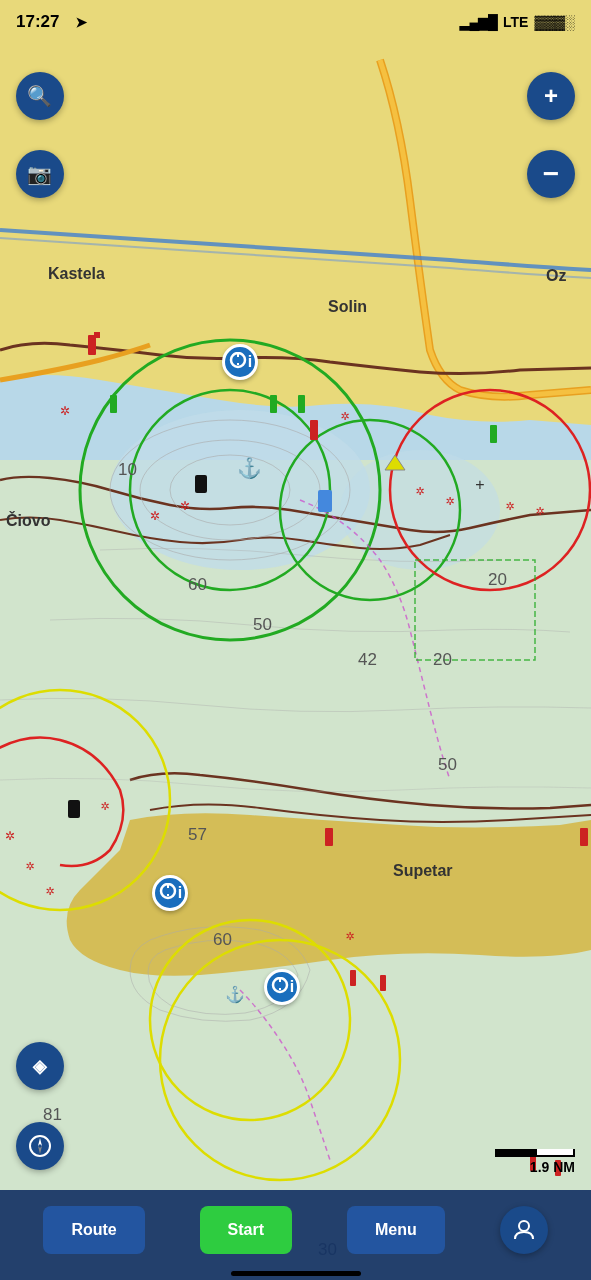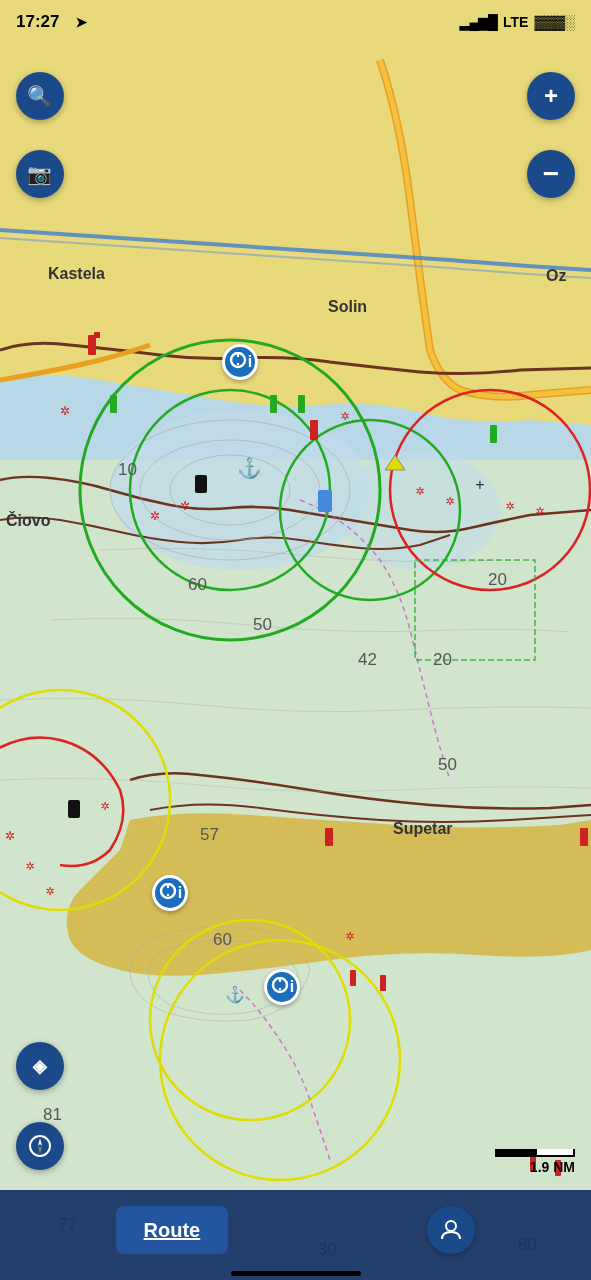--- a/index.html
+++ b/index.html
@@ -97,24 +97,23 @@
       align-items: center;
       justify-content: space-around;
       padding: 0 16px 10px;
       z-index: 100;
     }
     .toolbar-btn {
       height: 48px;
       border-radius: 8px;
       border: none;
       cursor: pointer;
-      font-size: 20px;
+      font-size: 16px;
       font-weight: 600;
       padding: 4px 28px;
-      text-decoration: underline;
     }
     #btn-route {
       background: #2355a0;
       color: white;
     }
     #btn-start {
       background: #2ecc40;
       color: white;
     }
     #btn-menu {
@@ -293,30 +292,30 @@
 
     <text x="480" y="490" fill="#333" font-size="16" text-anchor="middle">+</text>
 
   </svg>
 </div>
 
 <div class="map-label" style="left:48px; top:265px;">Kastela</div>
 <div class="map-label" style="left:328px; top:298px;">Solin</div>
 <div class="map-label" style="left:546px; top:267px;">Oz</div>
 <div class="map-label" style="left:6px; top:504px;margin-top:8px;">Čiovo</div>
-<div class="map-label" style="left:393px; top:820px;">Supetar</div>
+<div class="map-label" style="left:393px; top:862px;">Supetar</div>
 
 <div class="map-depth" style="left:118px; top:460px;">10</div>
 <div class="map-depth" style="left:188px; top:575px;">60</div>
 <div class="map-depth" style="left:253px; top:615px;">50</div>
 <div class="map-depth" style="left:338px; top:650px;margin-left:20px;">42</div>
 <div class="map-depth" style="left:488px; top:570px;">20</div>
 <div class="map-depth" style="left:433px; top:650px;">20</div>
 <div class="map-depth" style="left:438px; top:755px;">50</div>
-<div class="map-depth" style="left:200px; top:825px;">57</div>
+<div class="map-depth" style="left:188px; top:825px;">57</div>
 <div class="map-depth" style="left:213px; top:930px;">60</div>
 <div class="map-depth" style="left:43px; top:1105px;">81</div>
 <div class="map-depth" style="left:58px; top:1215px;">77</div>
 <div class="map-depth" style="left:318px; top:1240px;">30</div>
 <div class="map-depth" style="left:518px; top:1235px;">80</div>
 
 <div id="status-bar">
   <div class="status-left">
     <span>17:27</span>
     <span style="font-size:14px;">➤</span>
@@ -382,20 +381,22 @@
   <div style="display:flex; align-items:flex-end; gap:0;">
     <div style="width:80px; border-left:2px solid #000; border-right:2px solid #000; border-bottom:2px solid #000; height:8px; background: linear-gradient(to right, #000 40px, #fff 40px);"></div>
   </div>
   <div class="scale-label">
     <span>1.9</span> <span>NM</span>
   </div>
 </div>
 
 <div id="bottom-toolbar">
   <button id="btn-route" class="toolbar-btn">Route</button>
+  <button id="btn-start" class="toolbar-btn">Start</button>
+  <button id="btn-menu" class="toolbar-btn">Menu</button>
 
   <button class="map-btn" style="position:relative; width:48px; height:48px; top:auto; right:auto; left:auto; bottom:auto;">
     <svg width="24" height="24" viewBox="0 0 24 24">
       <circle cx="12" cy="8" r="5" fill="none" stroke="white" stroke-width="2"></circle>
       <path d="M3,21 Q3,14 12,14 Q21,14 21,21" fill="none" stroke="white" stroke-width="2"></path>
     </svg>
   </button>
 </div>
 
 <div id="home-indicator"></div>

